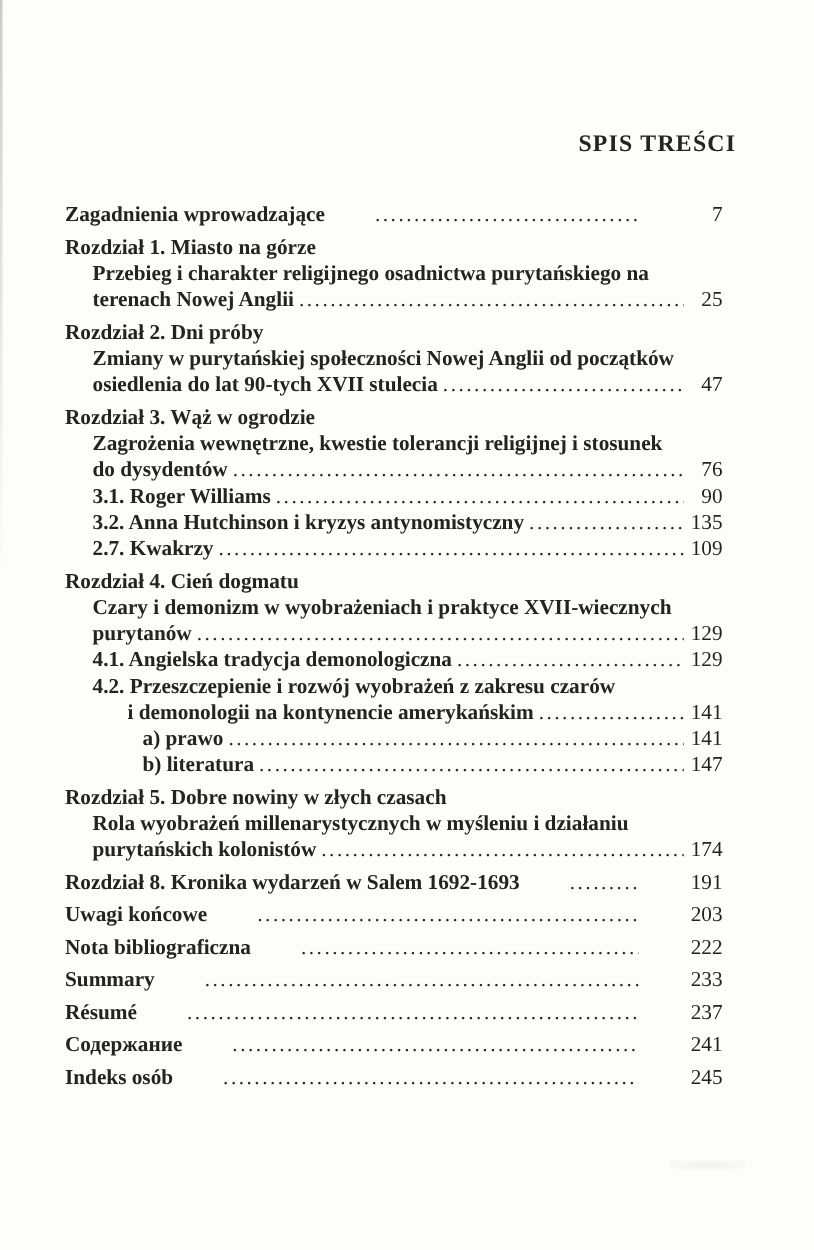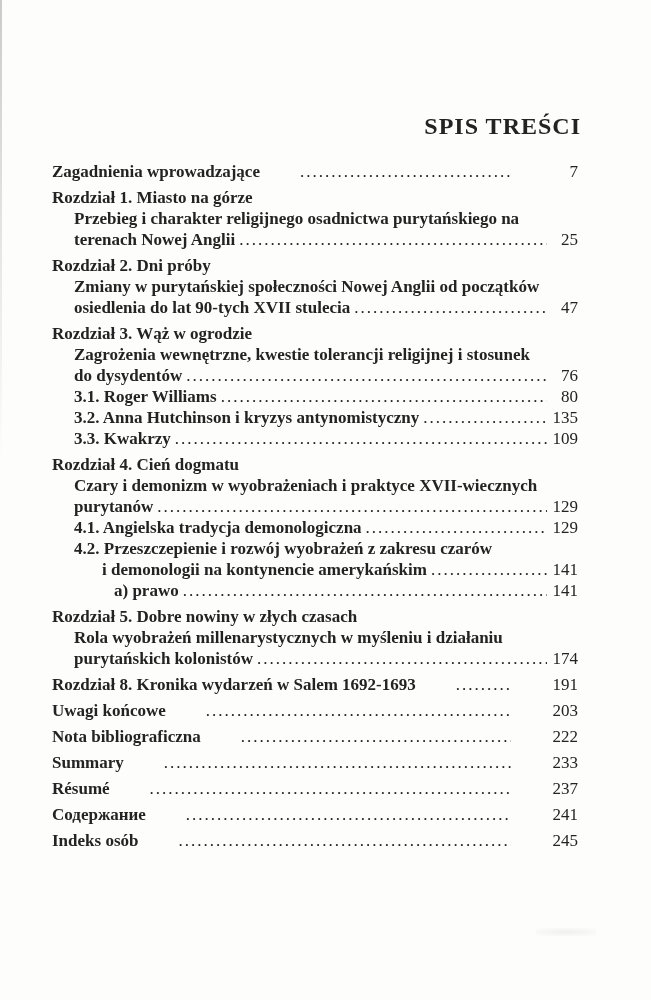--- a/index.html
+++ b/index.html
@@ -33,22 +33,22 @@
     top: 928px;
     width: 60px;
     height: 8px;
     background: radial-gradient(ellipse at center, rgba(120,120,120,0.10), rgba(120,120,120,0));
     pointer-events: none;
   }
   h1.title {
     position: absolute;
     top: 101px;
     right: 58px;
-    margin: 12px;
-    font-size: 24px;
+    margin: 4px;
+    font-size: 19px;
     font-weight: bold;
     letter-spacing: 1px;
     white-space: nowrap;
   }
   .toc {
     position: absolute;
     top: 156px;
     left: 52px;
     right: 73px;
   }
@@ -126,29 +126,29 @@
         <span class="label">Zagrożenia wewnętrzne, kwestie tolerancji religijnej i stosunek</span>
       </div>
       <div class="row indent-1">
         <span class="label">do dysydentów</span>
         <span class="dots"></span>
         <span class="page-num">76</span>
       </div>
       <div class="row indent-1">
         <span class="label">3.1. Roger Williams</span>
         <span class="dots"></span>
-        <span class="page-num">80</span>
+        <span class="page-num">90</span>
       </div>
       <div class="row indent-1">
         <span class="label">3.2. Anna Hutchinson i kryzys antynomistyczny</span>
         <span class="dots"></span>
         <span class="page-num">135</span>
       </div>
       <div class="row indent-1">
-        <span class="label">3.3. Kwakrzy</span>
+        <span class="label">2.7. Kwakrzy</span>
         <span class="dots"></span>
         <span class="page-num">109</span>
       </div>
       <div class="row indent-0 bold spaced">
         <span class="label">Rozdział 4. Cień dogmatu</span>
       </div>
       <div class="row indent-1">
         <span class="label">Czary i demonizm w wyobrażeniach i praktyce XVII-wiecznych</span>
       </div>
       <div class="row indent-1">
@@ -166,20 +166,25 @@
       </div>
       <div class="row indent-2">
         <span class="label">i demonologii na kontynencie amerykańskim</span>
         <span class="dots"></span>
         <span class="page-num">141</span>
       </div>
       <div class="row indent-3">
         <span class="label">a) prawo</span>
         <span class="dots"></span>
         <span class="page-num">141</span>
+      </div>
+      <div class="row indent-3">
+        <span class="label">b) literatura</span>
+        <span class="dots"></span>
+        <span class="page-num">147</span>
       </div>
       <div class="row indent-0 bold spaced">
         <span class="label">Rozdział 5. Dobre nowiny w złych czasach</span>
       </div>
       <div class="row indent-1">
         <span class="label">Rola wyobrażeń millenarystycznych w myśleniu i działaniu</span>
       </div>
       <div class="row indent-1">
         <span class="label">purytańskich kolonistów</span>
         <span class="dots"></span>

